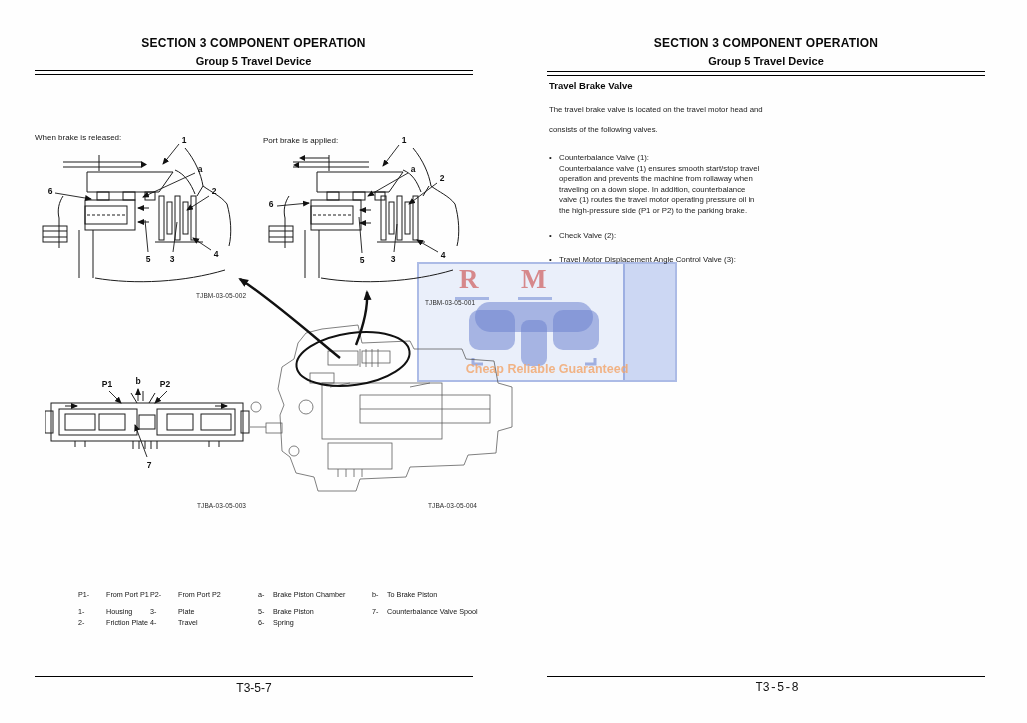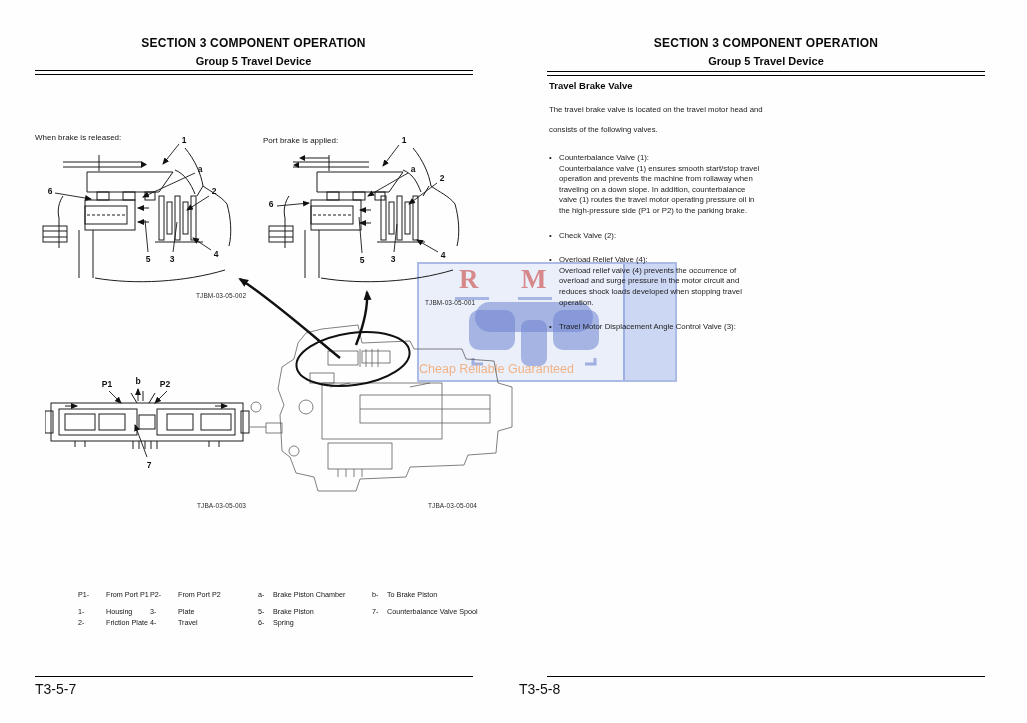--- a/index.html
+++ b/index.html
@@ -4,21 +4,21 @@
 <style>
   html,body{margin:0;padding:0;background:#ffffff;}
   #page{position:relative;width:1027px;height:723px;background:#fefefe;overflow:hidden;
         font-family:"Liberation Sans",sans-serif;color:#151515;}
   .abs{position:absolute;}
   
   .hdr-title{font-size:12px;font-weight:bold;letter-spacing:.2px;text-align:center;color:#090909;}
   .hdr-sub{font-size:11px;font-weight:bold;text-align:center;color:#090909;}
   .dbl-rule{height:2.5px;border-top:1.4px solid #000;border-bottom:1.4px solid #000;}
   .ftr-rule{border-top:1.6px solid #000;}
-  .ftr-text{font-size:14px;color:#111;}
+  .ftr-text{font-size:12px;text-align:center;color:#111;}
   
   .caption{font-size:8px;color:#141414;}
   .figcode{font-size:6.5px;color:#2a2a2a;letter-spacing:.1px;}
   svg text{font-family:"Liberation Sans",sans-serif;font-weight:bold;font-size:8.5px;fill:#101010;}
   svg .thin{stroke:#1c1c1c;stroke-width:1;fill:none;}
   svg .lead{stroke:#161616;stroke-width:.9;fill:none;}
   svg .fine{stroke:#555;stroke-width:.75;fill:none;}
   svg .thick{stroke:#111;stroke-width:2.4;fill:none;}
   
   .legend-col{position:absolute;top:591px;font-size:7.2px;color:#141414;}
@@ -36,22 +36,22 @@
   
   .watermark{left:417px;top:262px;width:256px;height:116px;z-index:0;
              background:rgba(165,185,235,.22);border:2px solid rgba(110,135,210,.5);}
   .wm-letter{position:absolute;top:0px;font-family:"Liberation Serif",serif;font-weight:bold;
              font-size:27px;color:rgba(207,95,95,.72);}
   .wm-r{left:40px;} .wm-m{left:102px;}
   .wm-underline{position:absolute;height:3px;width:34px;top:33px;background:rgba(110,135,210,.55);}
   .u1{left:36px;} .u2{left:99px;}
   .wm-bar{position:absolute;right:0;top:0;bottom:0;width:50px;
           background:rgba(150,172,230,.35);border-left:2px solid rgba(110,135,210,.5);}
-  .wm-tagline{position:absolute;left:0;width:100%;bottom:4px;text-align:left;
-              font-size:12.5px;font-weight:normal;color:rgba(242,164,104,.8);}
+  .wm-tagline{position:absolute;left:0;width:100%;bottom:4px;text-align:center;
+              font-size:12.5px;font-weight:bold;color:rgba(242,164,104,.8);}
   .z1{z-index:1;}
 </style>
 </head>
 <body>
 
 <div id="page">
 
   <div class="abs watermark">
     <span class="wm-letter wm-r">R</span>
     <span class="wm-letter wm-m">M</span>
@@ -337,28 +337,21 @@
     </div>
     <div class="bullet">
       <span class="dot"></span>
       <div class="bullet-text">
         <div>Check Valve (2):</div>
       </div>
     </div>
     <div class="bullet">
       <span class="dot"></span>
       <div class="bullet-text">
-        <div>Overload Relief Valve (4):</div>
-        <div>Overload relief valve (4) prevents the occurrence of overload and surge pressure in the motor circuit and reduces shock loads developed when stopping travel operation.</div>
+        <div>Travel Motor Displacement Angle Control Valve (3):</div>
       </div>
     </div>
-    <div class="bullet">
-      <span class="dot"></span>
-      <div class="bullet-text">
-        <div>Travel Motor Displacement Angle Control Valve (3):</div>
-      </div>
-    </div>
   </div>
 
   <div class="abs z1 ftr-rule" style="left:547px;top:676px;width:438px;"></div>
-  <div class="abs z1 ftr-text" style="left:519px;top:681px;width:438px;">T3-5-8</div>
+  <div class="abs z1 ftr-text" style="left:558px;top:681px;width:438px;font-family:Liberation Mono, monospace;">T3-5-8</div>
 
 </div>
 
 </body></html>

